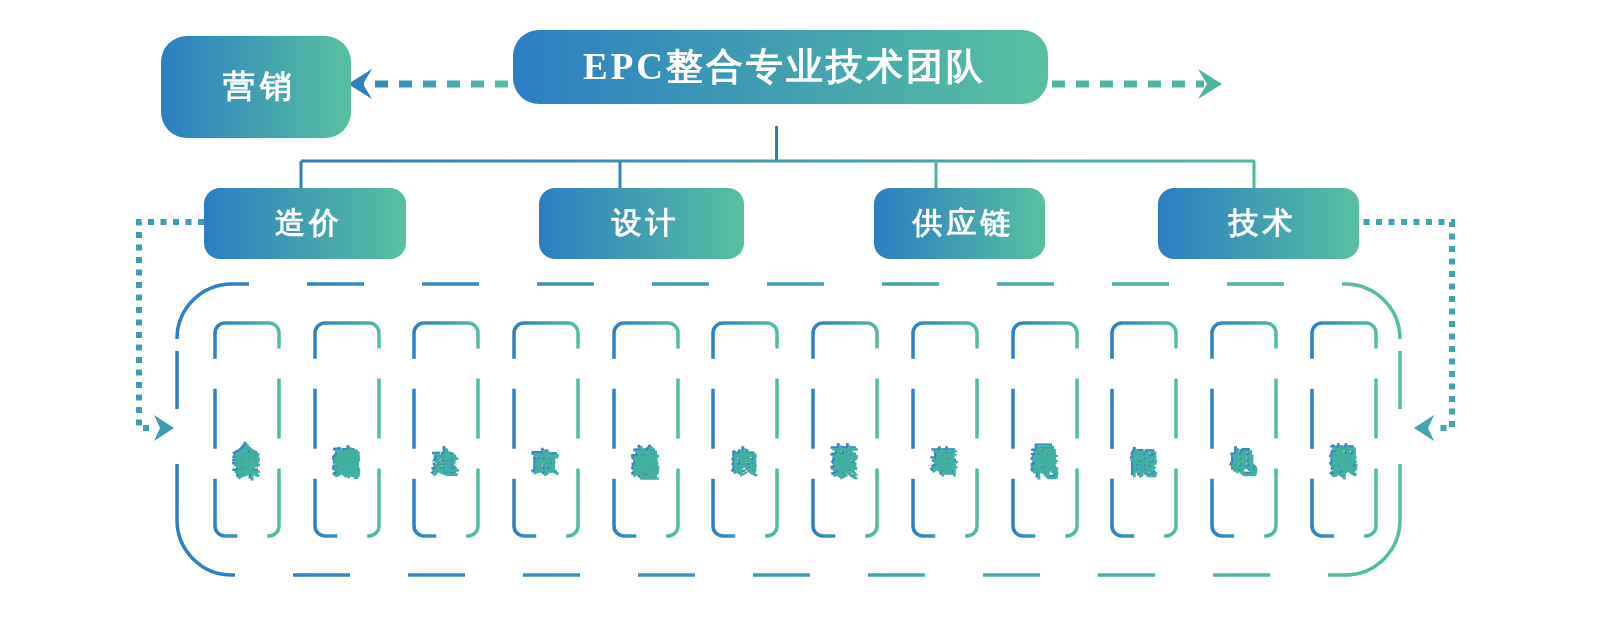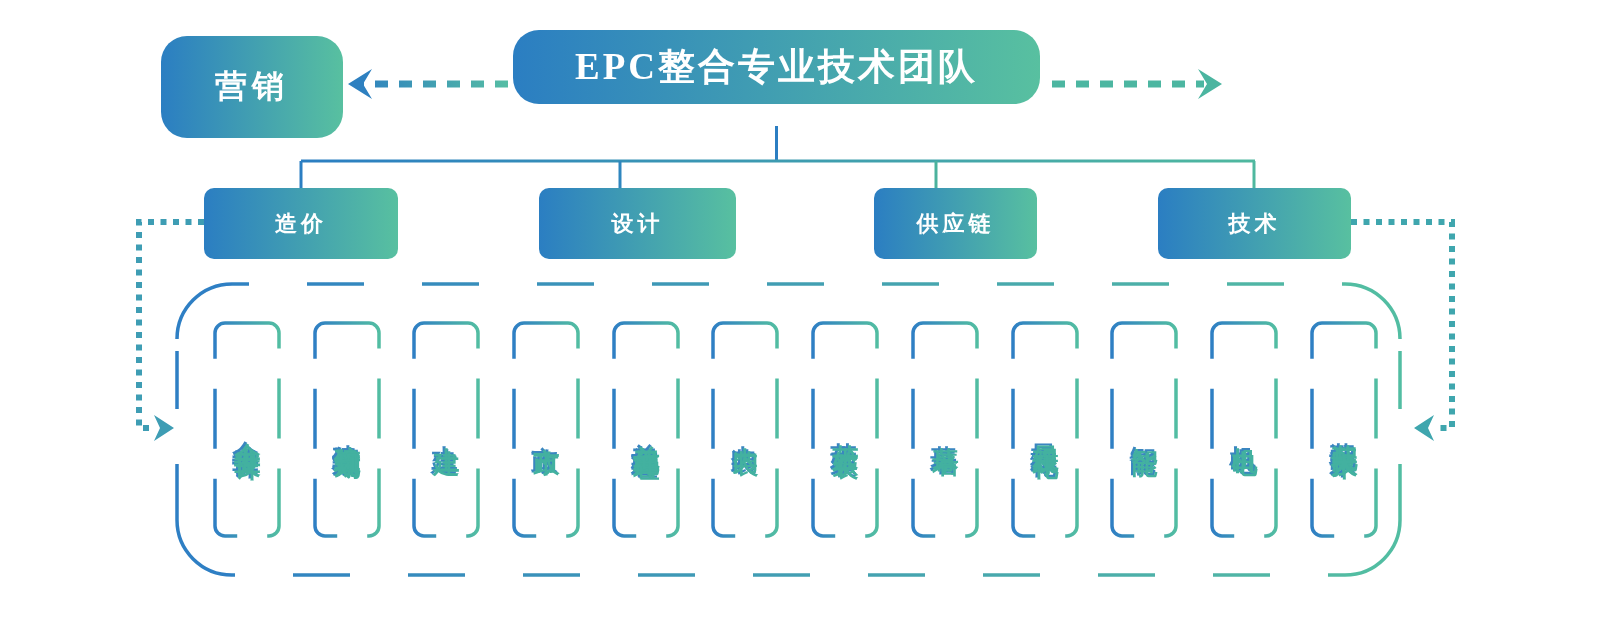--- a/index.html
+++ b/index.html
@@ -12,24 +12,25 @@
   }
   .layer{position:absolute;left:0;top:0;}
   .node{
     position:absolute;
     display:flex;align-items:center;justify-content:center;
     background:linear-gradient(to right,#2b7ec2,#58c0a0);
     color:#ffffff;font-weight:bold;
     border-radius:26px;
     letter-spacing:3px;
     text-align:center;
+    padding-left:8px;
   }
   .node.main{font-size:37px;}
   .node.side{font-size:32px;letter-spacing:5px;}
-  .node.dept{font-size:22px;letter-spacing:4px;border-radius:10px;}
+  .node.dept{font-size:30px;letter-spacing:4px;border-radius:16px;}
   .spec{
     position:absolute;
     display:flex;align-items:center;justify-content:center;
     writing-mode:vertical-rl;
     font-size:26px;font-weight:bold;
     letter-spacing:3px;line-height:1;
     color:#43b1a0;
     text-shadow:-2px -2px 0 #3a86c0;
   }
 </style>

